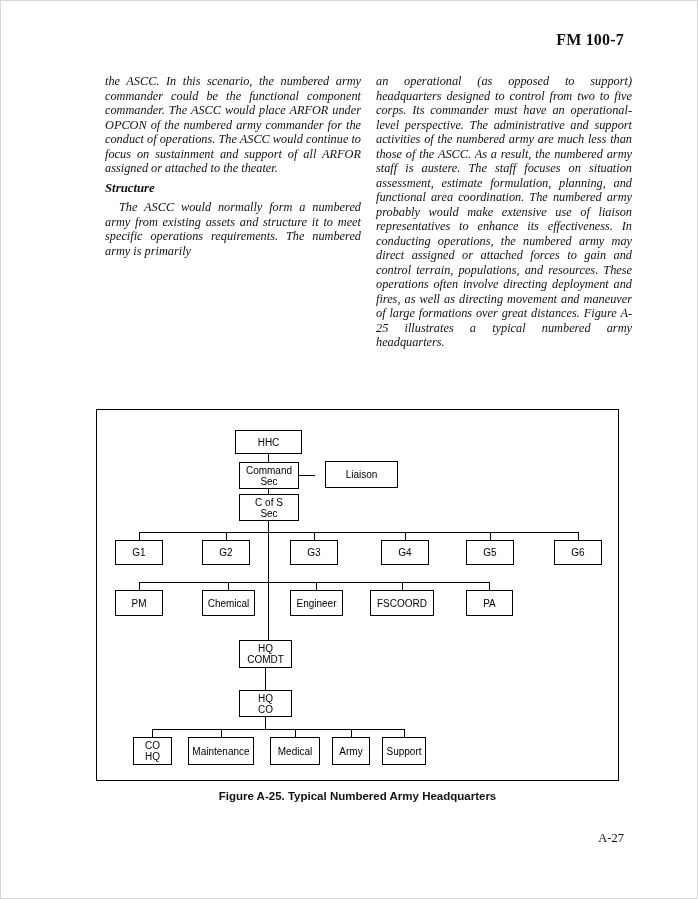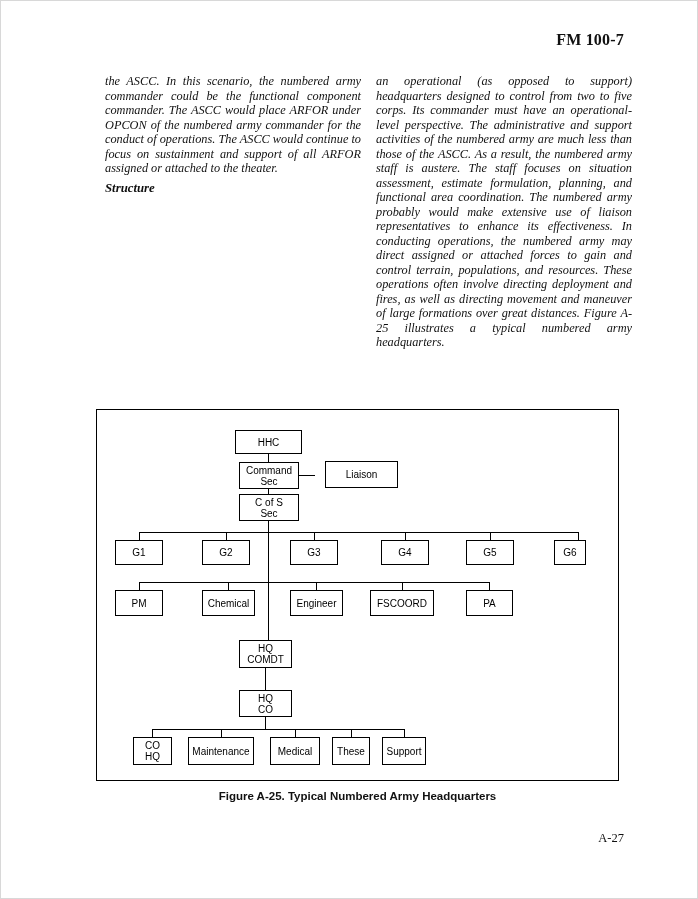--- a/index.html
+++ b/index.html
@@ -63,20 +63,21 @@
 <body>
 
 <div class="page">
 
   <div class="doc-ref">FM 100-7</div>
 
   <div class="columns">
     <div class="col">
       <p>the ASCC. In this scenario, the numbered army commander could be the functional component commander. The ASCC would place ARFOR under OPCON of the numbered army commander for the conduct of operations. The ASCC would continue to focus on sustainment and support of all ARFOR assigned or attached to the theater.</p>
       <h3 class="sect">Structure</h3>
+      <p class="indent">The ASCC would normally form a numbered army from existing assets and structure it to meet specific operations requirements. The numbered army is primarily</p>
     </div>
     <div class="col">
       <p>an operational (as opposed to support) headquarters designed to control from two to five corps. Its commander must have an operational-level perspective. The administrative and support activities of the numbered army are much less than those of the ASCC. As a result, the numbered army staff is austere. The staff focuses on situation assessment, estimate formulation, planning, and functional area coordination. The numbered army probably would make extensive use of liaison representatives to enhance its effectiveness. In conducting operations, the numbered army may direct assigned or attached forces to gain and control terrain, populations, and resources. These operations often involve directing deployment and fires, as well as directing movement and maneuver of large formations over great distances. Figure A-25 illustrates a typical numbered army headquarters.</p>
     </div>
   </div>
 
   <div class="diagram">
     <svg width="523" height="372" viewBox="0 0 523 372">
       <path d="M171.5 44 V52
                M202 65 H218
@@ -99,38 +100,38 @@
 Sec</div>
     <div class="node" style="left:228px;top:51px;width:73px;height:27px">Liaison</div>
     <div class="node" style="left:142px;top:84px;width:60px;height:27px">C of S
 Sec</div>
 
     <div class="node" style="left:18px;top:130px;width:48px;height:25px">G1</div>
     <div class="node" style="left:105px;top:130px;width:48px;height:25px">G2</div>
     <div class="node" style="left:193px;top:130px;width:48px;height:25px">G3</div>
     <div class="node" style="left:284px;top:130px;width:48px;height:25px">G4</div>
     <div class="node" style="left:369px;top:130px;width:48px;height:25px">G5</div>
-    <div class="node" style="left:457px;top:130px;width:32px;height:25px">G6</div>
+    <div class="node" style="left:457px;top:130px;width:48px;height:25px">G6</div>
 
     <div class="node" style="left:18px;top:180px;width:48px;height:26px">PM</div>
     <div class="node" style="left:105px;top:180px;width:53px;height:26px">Chemical</div>
     <div class="node" style="left:193px;top:180px;width:53px;height:26px">Engineer</div>
     <div class="node" style="left:273px;top:180px;width:64px;height:26px">FSCOORD</div>
     <div class="node" style="left:369px;top:180px;width:47px;height:26px">PA</div>
 
     <div class="node" style="left:142px;top:230px;width:53px;height:28px">HQ
 COMDT</div>
     <div class="node" style="left:142px;top:280px;width:53px;height:27px">HQ
 CO</div>
 
     <div class="node" style="left:36px;top:327px;width:39px;height:28px">CO
 HQ</div>
     <div class="node" style="left:91px;top:327px;width:66px;height:28px">Maintenance</div>
     <div class="node" style="left:173px;top:327px;width:50px;height:28px">Medical</div>
-    <div class="node" style="left:235px;top:327px;width:38px;height:28px">These</div>
+    <div class="node" style="left:235px;top:327px;width:38px;height:28px">Army</div>
     <div class="node" style="left:285px;top:327px;width:44px;height:28px">Support</div>
   </div>
 
   <div class="caption">Figure A-25. Typical Numbered Army Headquarters</div>
 
   <div class="page-num">A-27</div>
 
 </div>
 
 </body></html>

